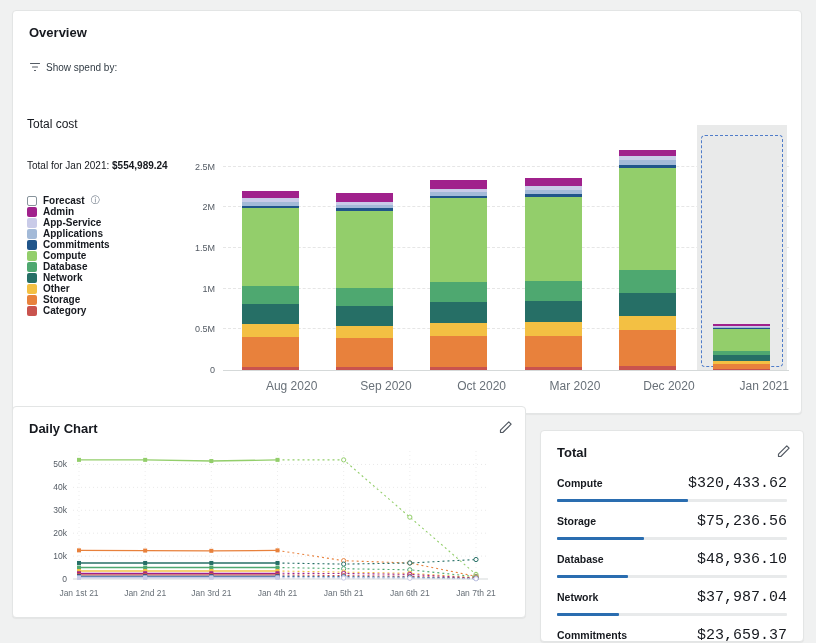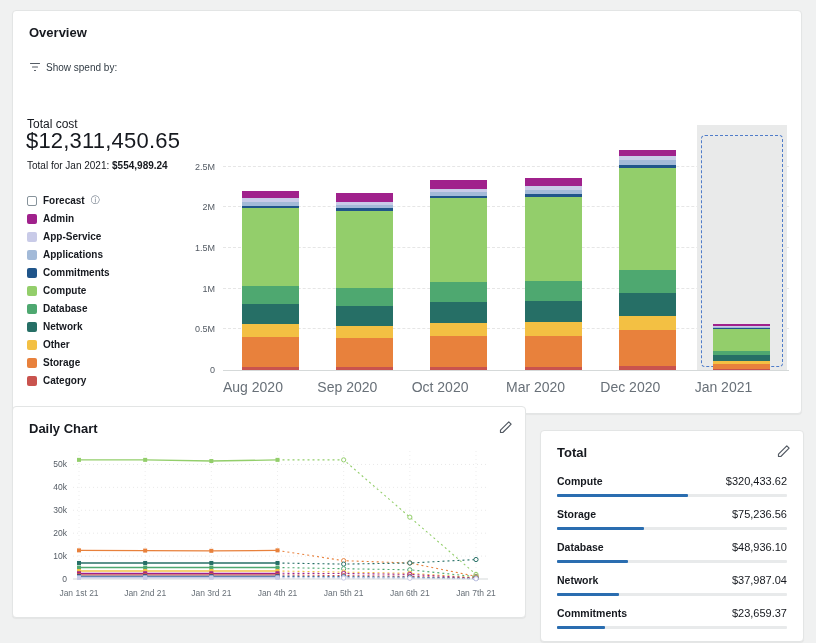--- a/index.html
+++ b/index.html
@@ -25,71 +25,70 @@
   .selectbox{
     position:absolute;left:16px;top:66px;width:132px;height:25px;
     border:1px solid #87949c;border-radius:2px;background:#fff;
     display:flex;align-items:center;justify-content:space-between;
     padding:0 9px;font-size:11px;cursor:pointer;
   }
   .total-cost-label{position:absolute;left:14px;top:106px;font-size:12px;color:#16191f;}
   .total-cost{position:absolute;left:13px;top:117px;font-size:22px;font-weight:500;letter-spacing:.2px;}
   .subtotal{position:absolute;left:14px;top:149px;font-size:10px;}
   .subtotal strong{font-weight:700;}
-  #legend{position:absolute;left:14px;top:184px;display:flex;flex-direction:column;gap:7px;}
+  #legend{position:absolute;left:14px;top:184px;display:flex;flex-direction:column;}
   .legend-item{display:flex;align-items:center;gap:6px;font-size:10px;font-weight:700;cursor:pointer;line-height:11px;}
   .swatch{width:10px;height:10px;border-radius:2px;flex:0 0 auto;}
   .forecast-box{width:10px;height:10px;border:1px solid #87939b;border-radius:2px;background:#fff;flex:0 0 auto;}
   .info-icon{font-size:9px;color:#5f6b7a;font-weight:400;}
 
   
   #bar-chart{position:absolute;left:174px;top:118px;width:602px;height:280px;}
   #bar-ylabels{position:absolute;left:0;top:6px;width:32px;height:236px;}
   .ytick{position:absolute;right:4px;font-size:9px;color:#545b64;}
   #bar-plot{
     position:absolute;left:36px;top:6px;width:566px;height:236px;
     display:flex;align-items:flex-end;border-bottom:1px solid #d5d9d9;
   }
   .gridline{position:absolute;left:0;right:0;border-top:1px dashed #e6e6e6;z-index:0;}
   .bar-col{flex:1;height:100%;position:relative;display:flex;justify-content:center;align-items:flex-end;}
   .bar{width:57px;display:flex;flex-direction:column-reverse;position:relative;z-index:2;}
   .seg{width:100%;}
   .forecast-band{position:absolute;left:2px;right:2px;top:-10px;bottom:0;background:#e9eaea;z-index:1;}
   .forecast-dash{position:absolute;left:4px;right:4px;top:10px;bottom:3px;border:1px dashed #4f7cc9;border-radius:4px;}
   #bar-xlabels{position:absolute;left:36px;top:250px;width:566px;display:flex;}
-  .xtick{flex:1;text-align:left;font-size:14px;color:#687078;}
+  .xtick{flex:1;text-align:right;font-size:12px;color:#687078;}
 
   
   .edit-icon{position:absolute;right:12px;top:13px;cursor:pointer;}
   #line-chart{position:absolute;left:8px;top:36px;width:498px;height:168px;}
 
   #totals{position:absolute;left:16px;top:44px;right:16px;}
   .t-row{margin-bottom:11px;}
   .t-head{display:flex;justify-content:space-between;align-items:baseline;}
   .t-label{font-size:10.5px;font-weight:700;}
-  .t-value{font-size:11px;}
+  .t-value{font-size:15px;font-family:Liberation Mono, monospace;}
   .t-track{margin-top:7px;height:3px;background:#e8eaeb;border-radius:1px;position:relative;}
   .t-fill{position:absolute;left:0;top:0;height:3px;border-radius:1px;}
 </style>
 </head>
 <body>
 
 <div class="card" id="overview-card">
   <div class="card-title">Overview</div>
 
   <div class="spend-by">
     <svg width="12" height="12" viewBox="0 0 12 12">
       <path d="M1.5 2.5h9M3.5 6h5M5.5 9.5h1" stroke="#545b64" stroke-width="1.2" fill="none" stroke-linecap="round"></path>
     </svg>
     <span>Show spend by:</span>
   </div>
 
 
   <div class="total-cost-label">Total cost</div>
-  <div class="total-cost">$12,311,450.65</div>
   <div class="subtotal">
     <span>Total for Jan 2021:</span>
     <strong>$554,989.24</strong>
   </div>
 
   <div id="legend">
       <div class="legend-item">
         <span class="forecast-box"></span>
         <span class="legend-label">Forecast</span>
         <span class="info-icon">ⓘ</span>

